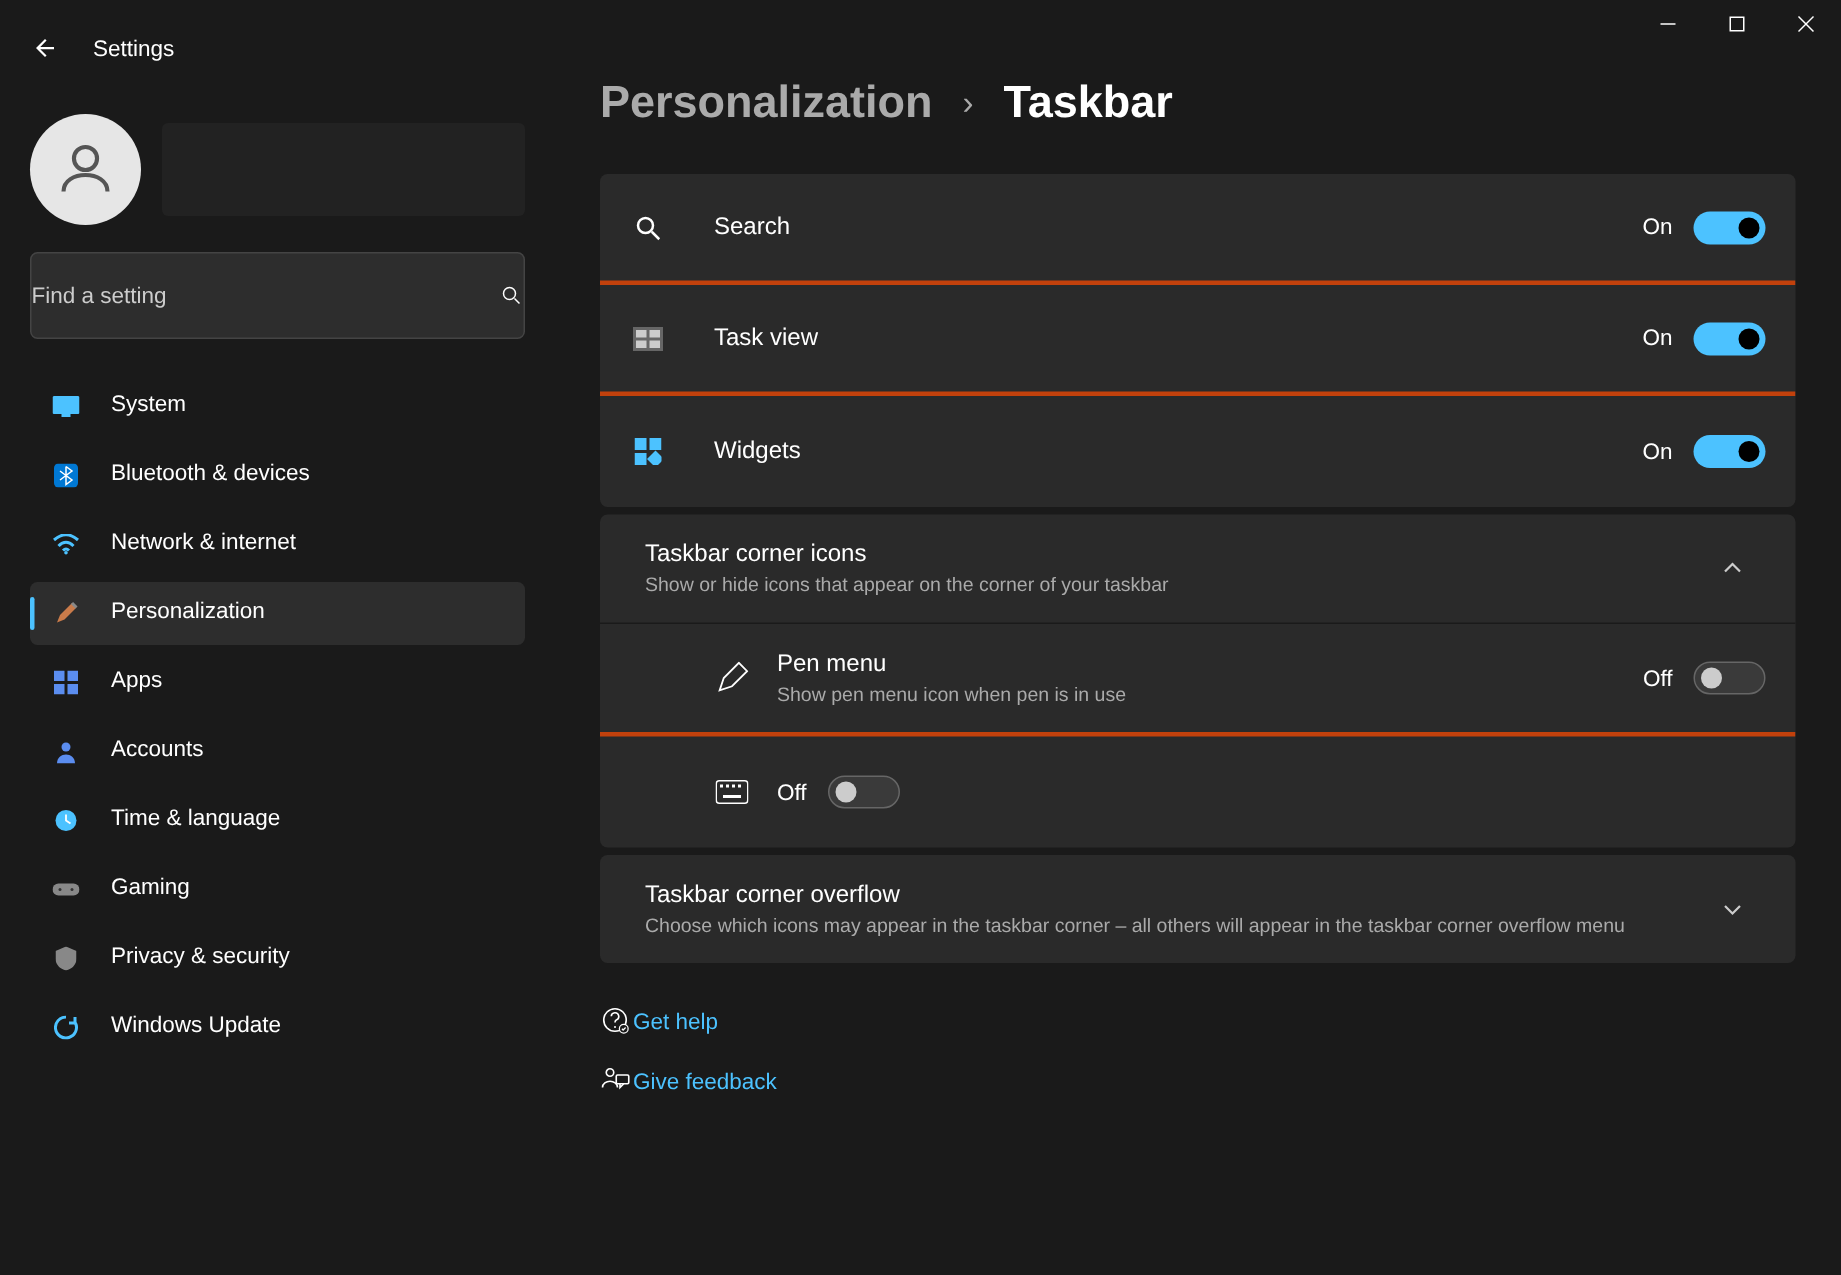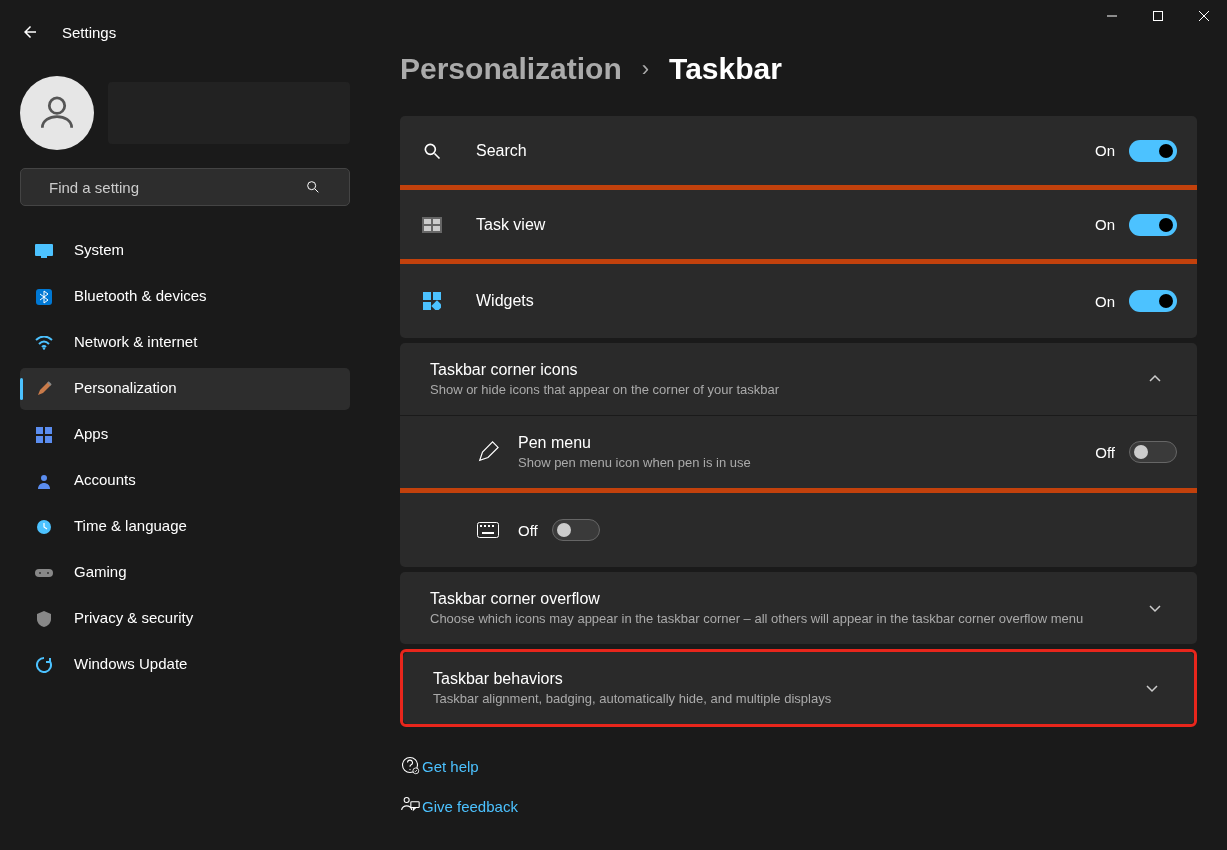--- a/index.html
+++ b/index.html
@@ -7,35 +7,35 @@
 .titlebar{position:absolute;top:0;right:0;display:flex;gap:0}
 .titlebar button{width:46px;height:32px;background:transparent;border:0;color:#fff;display:flex;align-items:center;justify-content:center;cursor:pointer}
 .header{display:flex;align-items:center;padding:22px 20px 0;gap:22px}
 .back-btn{width:20px;height:20px;display:flex;align-items:center;justify-content:center;cursor:pointer;color:#fff}
 .settings-label{font-size:15px;color:#fff}
 .main{display:flex;height:calc(850px - 10px)}
 .sidebar{width:370px;padding:20px;display:flex;flex-direction:column}
 .profile{display:flex;align-items:center;gap:14px;margin:14px 0 18px}
 .avatar{width:74px;height:74px;border-radius:50%;background:#e6e6e6;display:flex;align-items:center;justify-content:center;flex-shrink:0}
 .profile-info{flex:1;height:62px;background:#222;border-radius:4px}
-.searchbox{background:#2d2d2d;border:1px solid #444;border-radius:5px;height:38px;display:flex;align-items:center;padding:0 28px;margin-bottom:24px}
+.searchbox{background:#2d2d2d;border:1px solid #444;border-radius:5px;height:58px;display:flex;align-items:center;padding:0 0;margin-bottom:24px}
 .searchbox input{background:transparent;border:0;color:#fff;flex:1;font-size:15px;outline:none}
 .searchbox input::placeholder{color:#ccc}
 .nav{display:flex;flex-direction:column;gap:4px}
 .nav-item{display:flex;align-items:flex-start;gap:20px;padding:11px 14px;border-radius:5px;cursor:pointer;font-size:15px}
 .nav-item.active{background:#2d2d2d;position:relative}
 .nav-item.active::before{content:"";position:absolute;left:0;top:10px;bottom:10px;width:3px;background:#4cc2ff;border-radius:2px}
 .nav-icon{width:20px;height:20px;display:flex;align-items:center;justify-content:center;font-size:16px}
 .content{flex:1;padding:10px 30px 30px;overflow-y:auto}
 .breadcrumb{display:flex;align-items:center;gap:20px;margin-bottom:30px}
 .breadcrumb .bc-parent{font-size:30px;font-weight:600;color:#aaa}
 .breadcrumb .bc-sep{font-size:22px;color:#aaa}
 .breadcrumb .bc-current{font-size:30px;font-weight:600;color:#fff}
 .card-group{background:#2a2a2a;border-radius:5px;margin-bottom:5px;overflow:hidden}
-.row{display:flex;align-items:center;padding:18px 20px 18px 76px;position:relative;min-height:74px;border-bottom:5px solid #c2410c}
+.row{display:flex;align-items:center;padding:18px 20px 18px 76px;position:relative;min-height:74px;border-bottom:3px solid #c2410c}
 .row:last-child{border-bottom:0}
 .row-icon{position:absolute;left:20px;width:24px;height:24px;display:flex;align-items:center;justify-content:center}
 .row-icon.indent{left:76px}
 .row.indent{padding-left:118px}
 .group-head{padding:18px 30px;display:flex;align-items:center;cursor:pointer}
 .group-head .txt{flex:1}
 .group-title{font-size:16px;color:#fff}
 .group-sub{font-size:13px;color:#aaa;margin-top:3px}
 .row-title{font-size:16px;color:#fff}
 .row-sub{font-size:13px;color:#aaa;margin-top:3px}
@@ -316,35 +316,20 @@
           <div class="group-sub">Choose which icons may appear in the taskbar corner – all others will appear in the taskbar corner overflow menu</div>
         </div>
         <span class="chev">
             <svg width="14" height="14" viewBox="0 0 14 14">
               <path d="M2 5l5 5 5-5" fill="none" stroke="#ccc" stroke-width="1.5"></path>
             </svg>
           </span>
       </div>
     </div>
 
-    <div class="highlight">
-      <div class="card-group" style="margin:0">
-        <div class="group-head">
-          <div class="txt">
-            <div class="group-title">Taskbar behaviors</div>
-            <div class="group-sub">Taskbar alignment, badging, automatically hide, and multiple displays</div>
-          </div>
-          <span class="chev">
-              <svg width="14" height="14" viewBox="0 0 14 14">
-                <path d="M2 5l5 5 5-5" fill="none" stroke="#ccc" stroke-width="1.5"></path>
-              </svg>
-            </span>
-        </div>
-      </div>
-    </div>
 
     <div class="links">
       <div class="link-row">
         <span class="link-icon">
             <svg width="20" height="20" viewBox="0 0 24 24">
               <circle cx="12" cy="12" r="9" fill="none" stroke="#fff" stroke-width="1.3"></circle>
               <path d="M9 9a3 3 0 1 1 4 3c-1 .5-1 1-1 2" fill="none" stroke="#fff" stroke-width="1.3"></path>
               <circle cx="12" cy="17.5" r="0.8" fill="#fff"></circle>
               <circle cx="19" cy="19" r="3.5" fill="#1a1a1a" stroke="#fff" stroke-width="1"></circle>
               <path d="M17.5 19l1 1 2-2" fill="none" stroke="#fff" stroke-width="1"></path>

